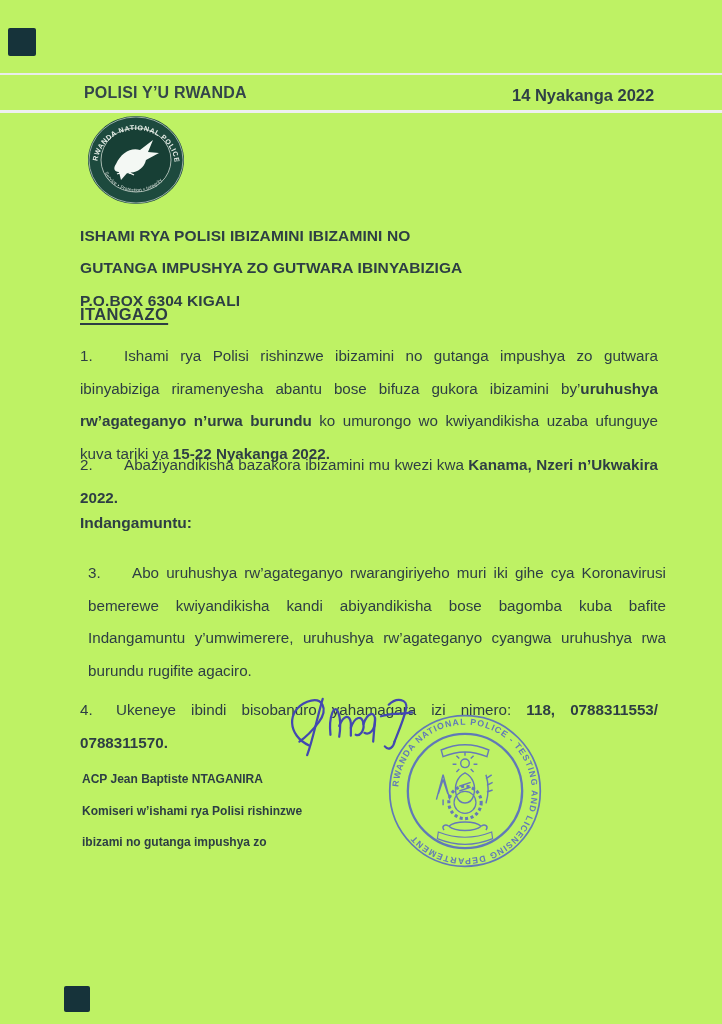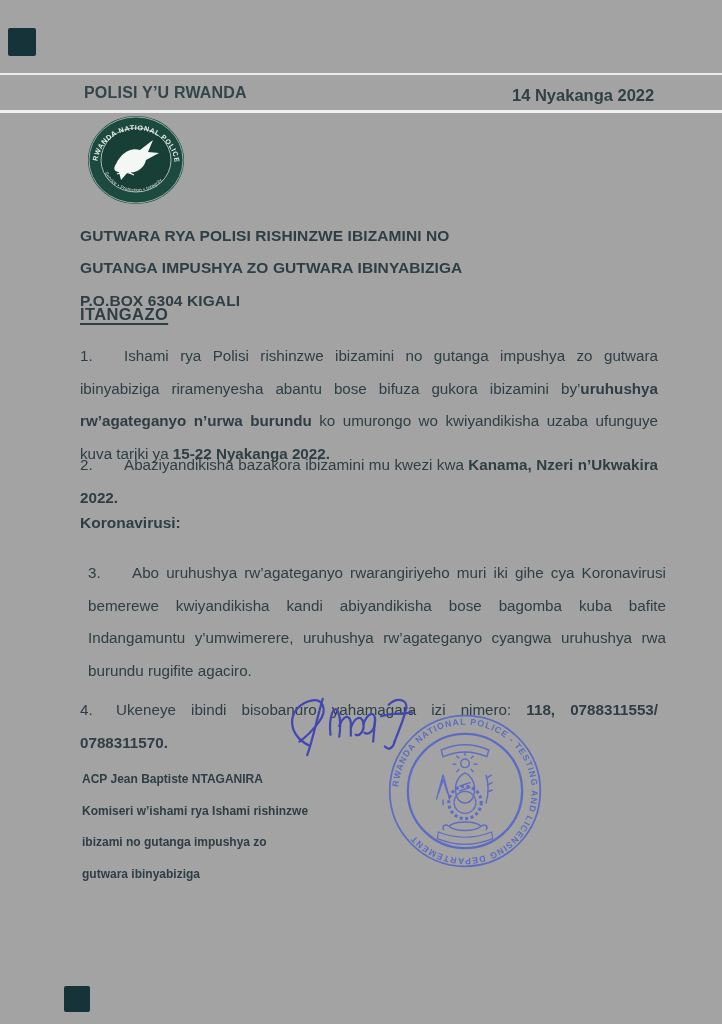--- a/index.html
+++ b/index.html
@@ -1,19 +1,19 @@
 <!DOCTYPE html>
 <html><head>
 <meta charset="utf-8">
 <style>
   * { margin: 0; padding: 0; box-sizing: border-box; }
   body { background: #ffffff; font-family: "Liberation Sans", sans-serif; }
   .sheet {
     position: relative; width: 722px; height: 1024px;
-    background: #a3a3a3; overflow: hidden; color: #2e3e44;
+    background: #bef264; overflow: hidden; color: #2e3e44;
   }
   .scan-rule { position: absolute; left: 0; width: 722px; background: #e9ecec; }
   .scan-mark { position: absolute; background: #16333a; border-radius: 2px; }
 
   .header-org { position: absolute; left: 84px; top: 84px; font-size: 16px; font-weight: 700; color: #33454a; letter-spacing: .2px; }
   .header-date { position: absolute; left: 484px; top: 86px; font-size: 16.5px; font-weight: 700; color: #2f4046; margin-left: 28px; }
 
   .logo-wrap { position: absolute; left: 86px; top: 114px; width: 100px; height: 92px; }
 
   .dept { position: absolute; left: 80px; top: 220px; width: 578px; font-size: 15.5px; font-weight: 700; line-height: 32.4px; color: #2d3e44; letter-spacing: .1px; }
@@ -65,38 +65,38 @@
 
       <path d="M30,50 C35,39 45,33 54,36 L67,26 L62,38 L73,39 L60,46 C58,55 49,60 42,58 L35,66 L33,58 C28,58 27,54 30,50 Z" fill="#f4f8f4"></path>
       <path d="M31,60 q9,-4 17,1" stroke="#f4f8f4" stroke-width="1.2" fill="none"></path>
       <circle cx="34" cy="59" r="1" fill="#f4f8f4"></circle>
       <circle cx="39" cy="58" r="1" fill="#f4f8f4"></circle>
       <circle cx="44" cy="59" r="1" fill="#f4f8f4"></circle>
     </svg>
   </div>
 
   <div class="dept">
-    <div>GUTWARA RYA POLISI RISHINZWE IBIZAMINI NO</div>
+    <div>ISHAMI RYA POLISI IBIZAMINI IBIZAMINI NO</div>
     <div>GUTANGA IMPUSHYA ZO GUTWARA IBINYABIZIGA</div>
     <div>P.O.BOX 6304 KIGALI</div>
   </div>
 
   <div class="doc-title">
     <span>ITANGAZO</span>
   </div>
 
   <div class="para p1">
     <span class="pnum">1.</span><span>Ishami rya Polisi rishinzwe ibizamini no gutanga impushya zo gutwara ibinyabiziga riramenyesha abantu bose bifuza gukora ibizamini by’</span><b>uruhushya rw’agateganyo n’urwa burundu</b><span> ko umurongo wo kwiyandikisha uzaba ufunguye kuva tariki ya </span><b>15-22 Nyakanga 2022.</b>
   </div>
 
   <div class="para p2">
     <span class="pnum">2.</span><span>Abaziyandikisha bazakora ibizamini mu kwezi kwa </span><b>Kanama, Nzeri n’Ukwakira 2022.</b>
   </div>
 
-  <div class="note-head">Koronavirusi:</div>
+  <div class="note-head">Indangamuntu:</div>
 
   <div class="para p3">
     <span class="pnum">3.</span><span>Abo uruhushya rw’agateganyo rwarangiriyeho muri iki gihe cya Koronavirusi bemerewe kwiyandikisha kandi abiyandikisha bose bagomba kuba bafite Indangamuntu y’umwimerere, uruhushya rw’agateganyo cyangwa uruhushya rwa burundu rugifite agaciro.</span>
   </div>
 
   <div class="para p4">
     <span class="pnum sm">4.</span><span>Ukeneye ibindi bisobanuro yahamagara izi nimero: </span><b>118, 0788311553/ 0788311570.</b>
   </div>
 
   <div class="sig-ink">
@@ -144,18 +144,17 @@
         <path d="M68,122 C75,116 95,116 102,122 M68,122 C75,128 95,128 102,122"></path>
         <path d="M68,122 c-4,-3 -8,0 -5,4 M102,122 c4,-3 8,0 5,4"></path>
 
         <path d="M56,135 q29,12 58,0 l-1,-7 q-28,11 -56,0 z" stroke-width="1.2"></path>
       </g>
     </svg>
   </div>
 
   <div class="signatory">
     <div>ACP Jean Baptiste NTAGANIRA</div>
-    <div>Komiseri w’ishami rya Ishami rishinzwe</div>
+    <div>Komiseri w’ishami rya Polisi rishinzwe</div>
     <div>ibizami no gutanga impushya zo</div>
-    <div>gutwara ibinyabiziga</div>
   </div>
 
 </div>
 
 </body></html>

